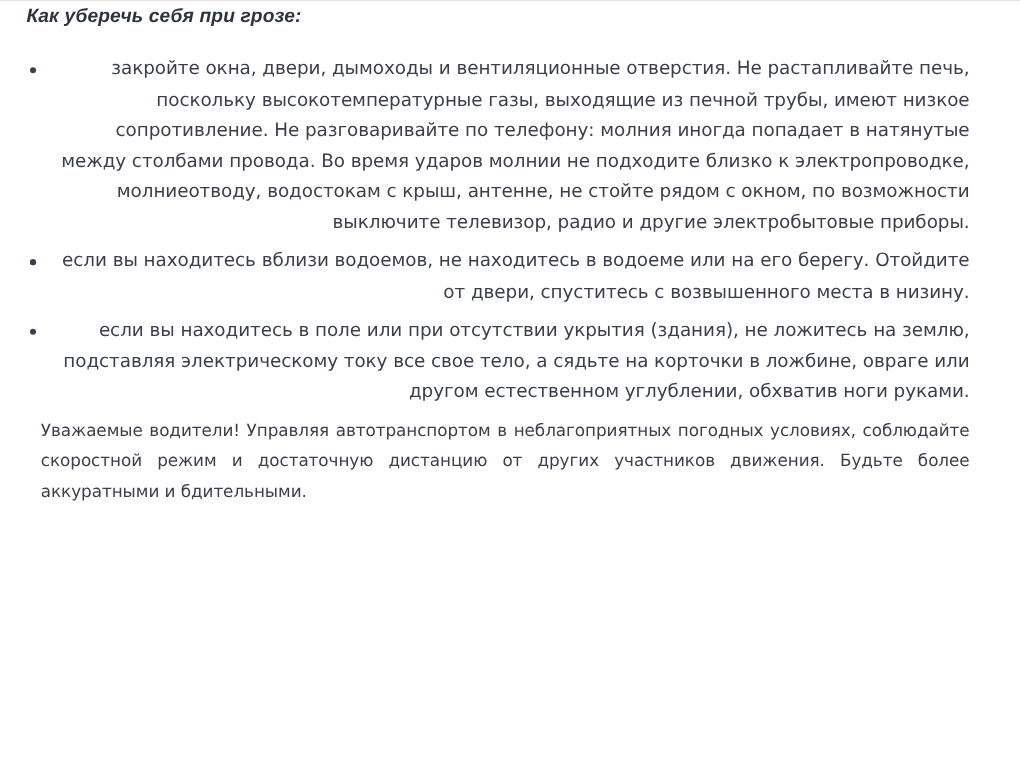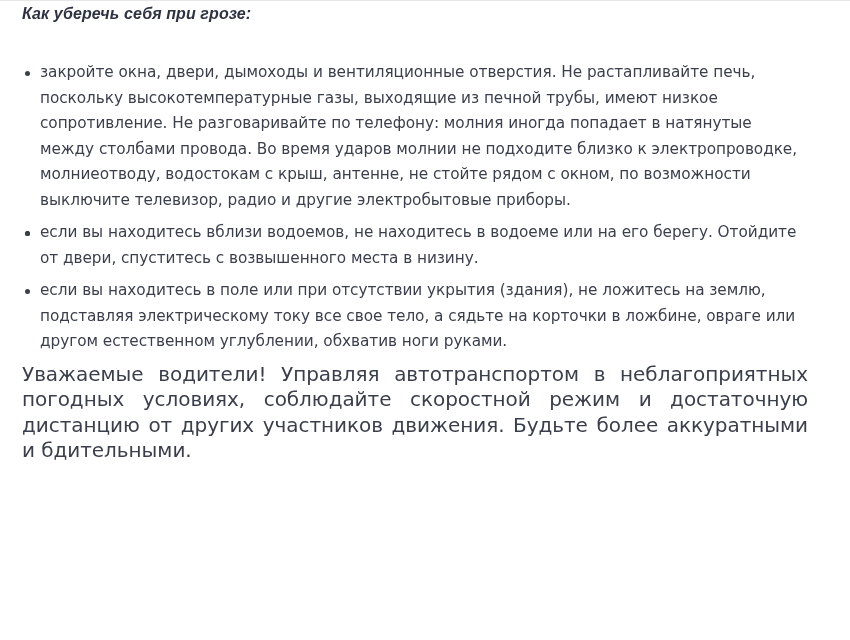--- a/index.html
+++ b/index.html
@@ -29,50 +29,51 @@
       top: 4px;
       width: 786px;
     }
     .heading {
       font-family: "Liberation Sans", sans-serif;
       font-weight: bold;
       font-style: italic;
       font-size: 16px;
       line-height: 20px;
       color: #2e3342;
-      margin: 0 0 36px 0;
+      margin: 0 0 21px 0;
       letter-spacing: 0.1px;
     }
     ul.tips {
       list-style: none;
       margin: 0;
       padding: 0;
+      text-align: right;
     }
     ul.tips li {
       position: relative;
       padding-left: 18px;
       font-size: 15.3px;
       line-height: 25.5px;
       margin-bottom: 7px;
       letter-spacing: -0.05px;
     }
     ul.tips li .bullet {
       position: absolute;
       left: 3px;
       top: 11px;
       width: 5px;
       height: 5px;
       border-radius: 50%;
       background: #3b3f4c;
     }
     .closing {
-      font-size: 20px;
+      font-size: 14px;
       line-height: 25.5px;
       text-align: justify;
-      margin: 5px 0 0 0;
+      margin: 5px 0 0 12px;
       letter-spacing: -0.05px;
     }
   </style>
 </head>
 <body>
 
 <div class="top-rule"></div>
 
 <div class="article">
   <h3 class="heading">Как уберечь себя при грозе:</h3>

